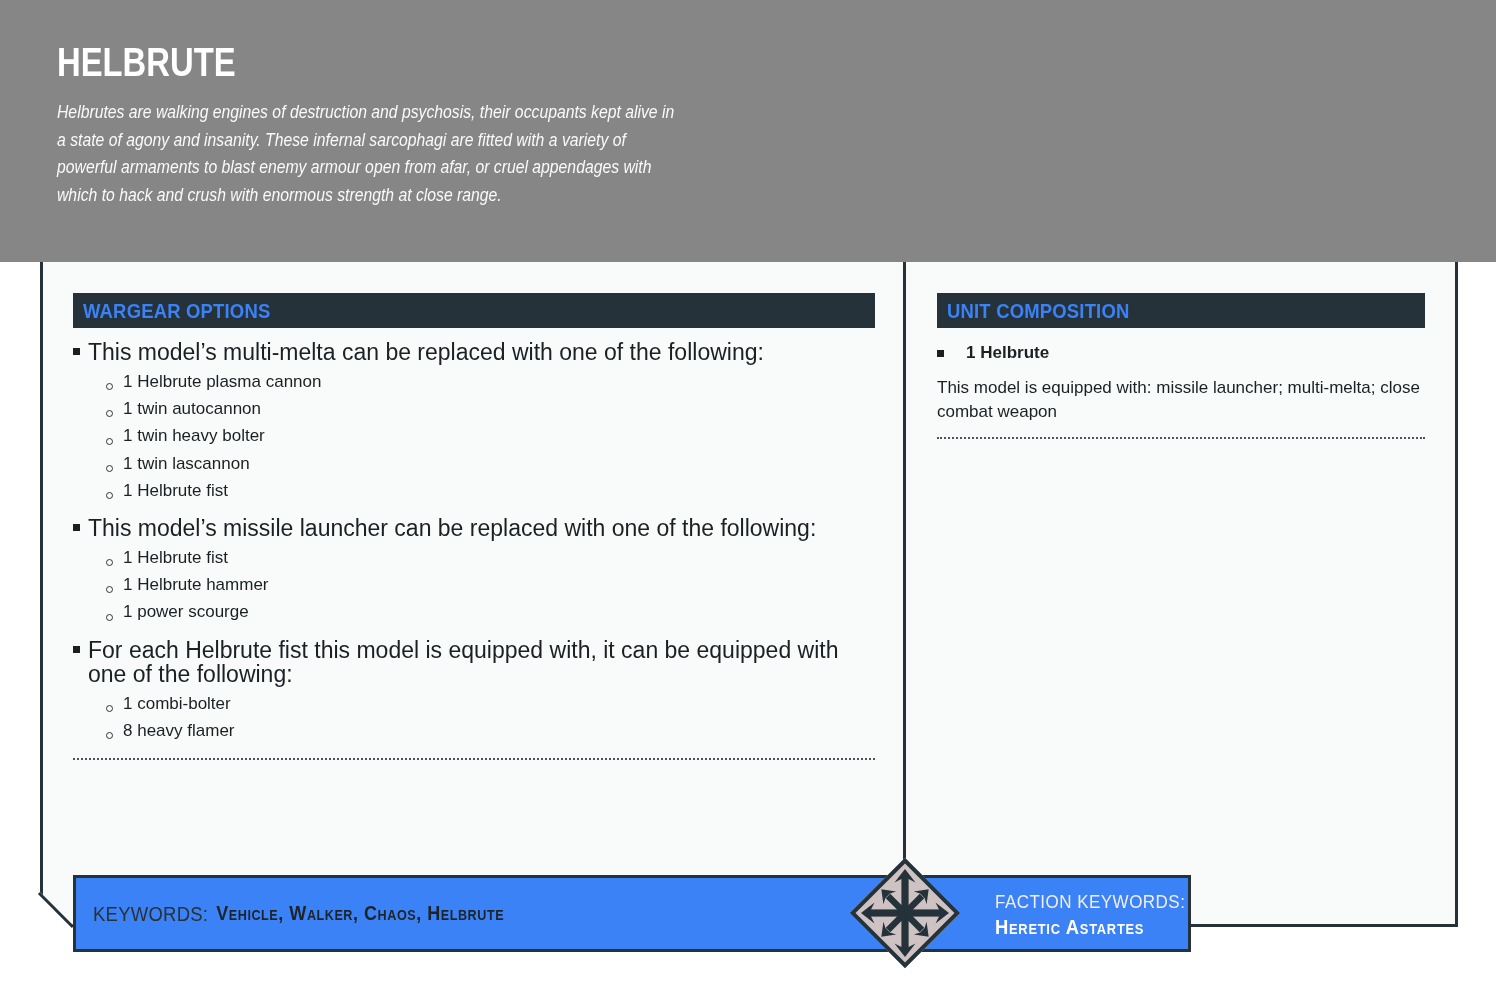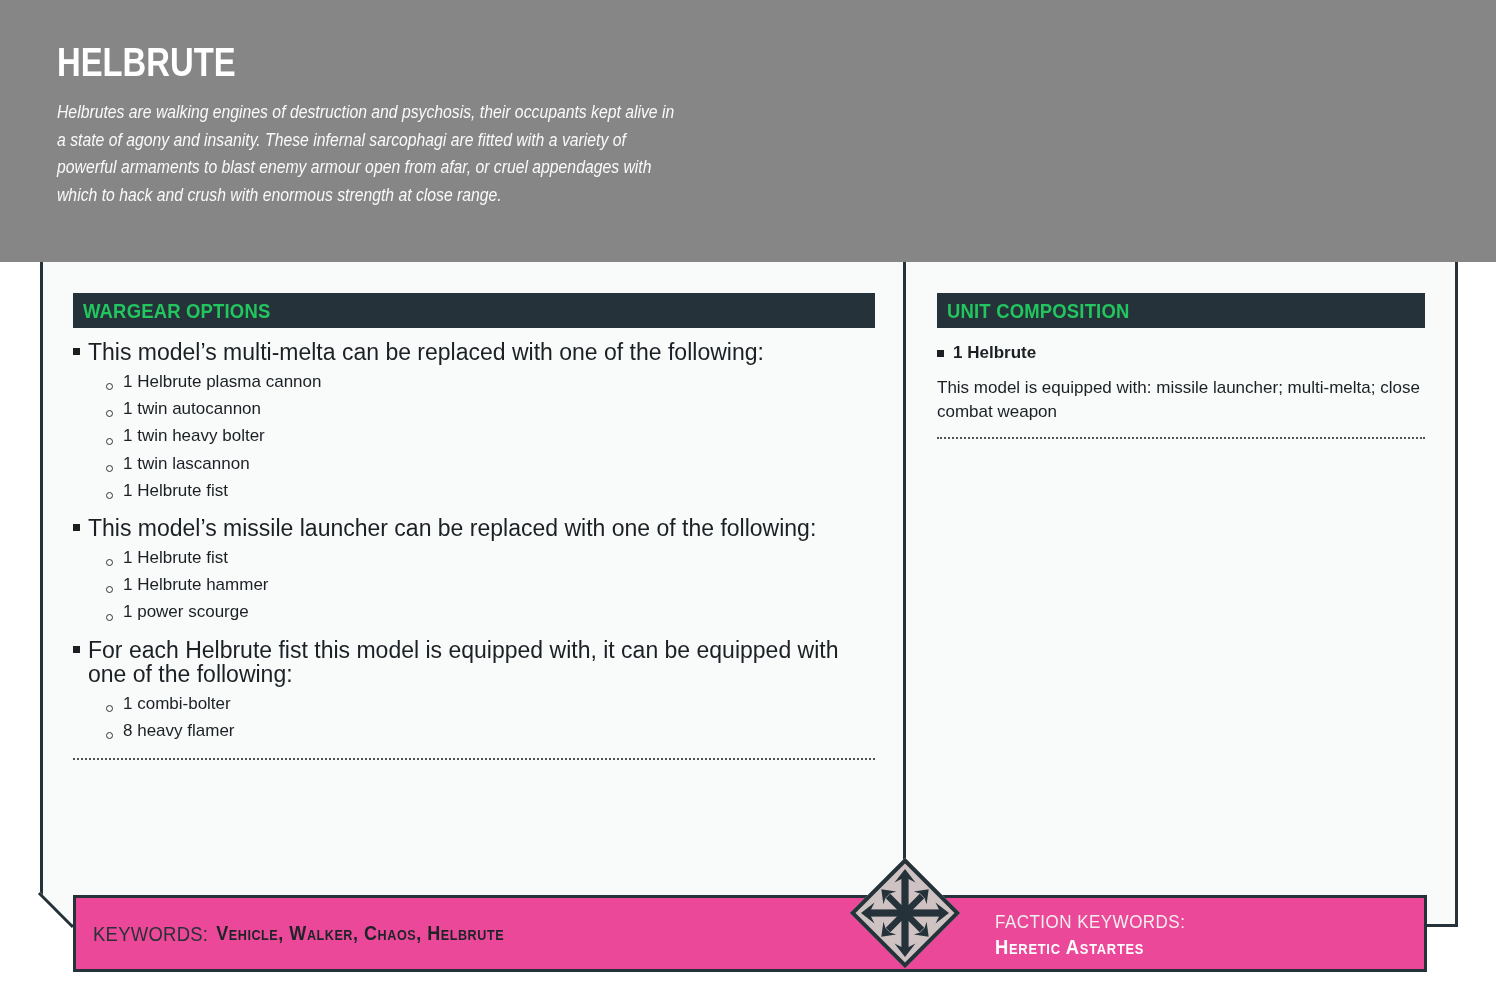--- a/index.html
+++ b/index.html
@@ -36,50 +36,50 @@
   }
   .col-divider {
     position:absolute; left:860px; top:0; bottom:-3px; width:3px; background:#25323a;
   }
 
   .col { position:absolute; top:31px; }
   .col.left  { left:30px;  width:802px; }
   .col.right { left:894px; width:488px; }
 
   .section-bar {
-    height:35px; background:#25323a; color:#22c55e; display:flex; align-items:center;
+    height:35px; background:#25323a; color:#3b82f6; display:flex; align-items:center;
     padding-left:10px;
   }
   .section-bar span {
     font-weight:700; font-size:21px; letter-spacing:0.2px;
     transform:scaleX(0.88); transform-origin:0 50%; white-space:nowrap;
   }
 
   .g-line { display:flex; gap:8px; font-size:23px; line-height:24px; margin-top:12px; }
   .sq {
     flex:0 0 7px; width:7px; height:7px; background:#1b1f22; margin-top:8px;
   }
   .sub { margin:4px 0 0 33px; }
   .s-line { display:flex; gap:10px; font-size:17px; line-height:27.2px;align-items:center; }
   .ring {
     flex:0 0 7px; width:7px; height:7px; border:1.5px solid #30363a; border-radius:50%;
     margin-top:10px; background:transparent;
   }
   .group { margin-bottom:8px; }
   .dotted { border-bottom:2px dotted #4e5357; margin-top:14px; }
 
-  .comp-line { display:flex; gap:9px; font-size:17px; line-height:24px; margin-top:13px; font-weight:700; }
+  .comp-line { display:flex; gap:22px; font-size:17px; line-height:24px; margin-top:13px; font-weight:700; }
   .comp-line .sq { margin-top:9px; }
   .equipped { margin-top:11px; font-size:17px; line-height:23.5px; }
   .equipped b { font-weight:400; }
 
   
   .kw-bar {
-    position:absolute; left:73px; top:875px; width:1354px; height:77px;
-    background:#ec4899; border:3px solid #25323a; z-index:4;margin-top:20px;
+    position:absolute; left:73px; top:875px; width:1118px; height:77px;
+    background:#3b82f6; border:3px solid #25323a; z-index:4;
   }
   .kw-line {
     position:absolute; left:17px; top:0; height:71px; display:flex; align-items:center; gap:9px;
     transform:scaleX(0.90); transform-origin:0 50%; white-space:nowrap;
   }
   .kw-label { font-size:20.5px; color:#2a3136; letter-spacing:0.3px; }
   .kw-values {
     font-size:20px; font-weight:700; color:#1d2428;
     font-variant:small-caps; letter-spacing:0.6px;
   }

